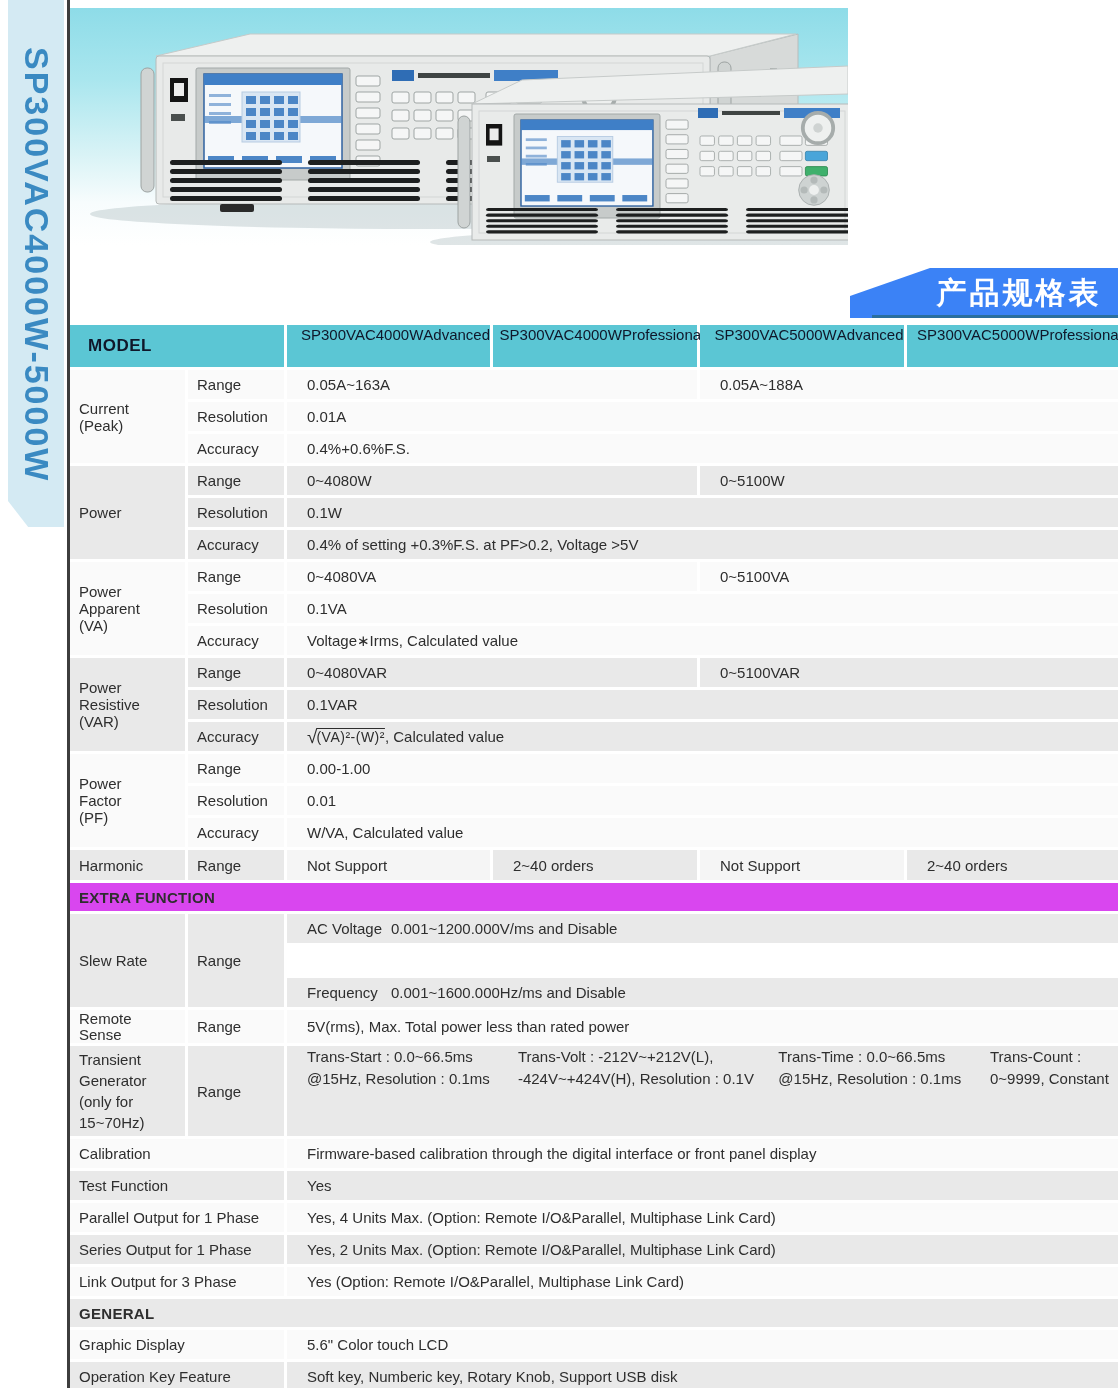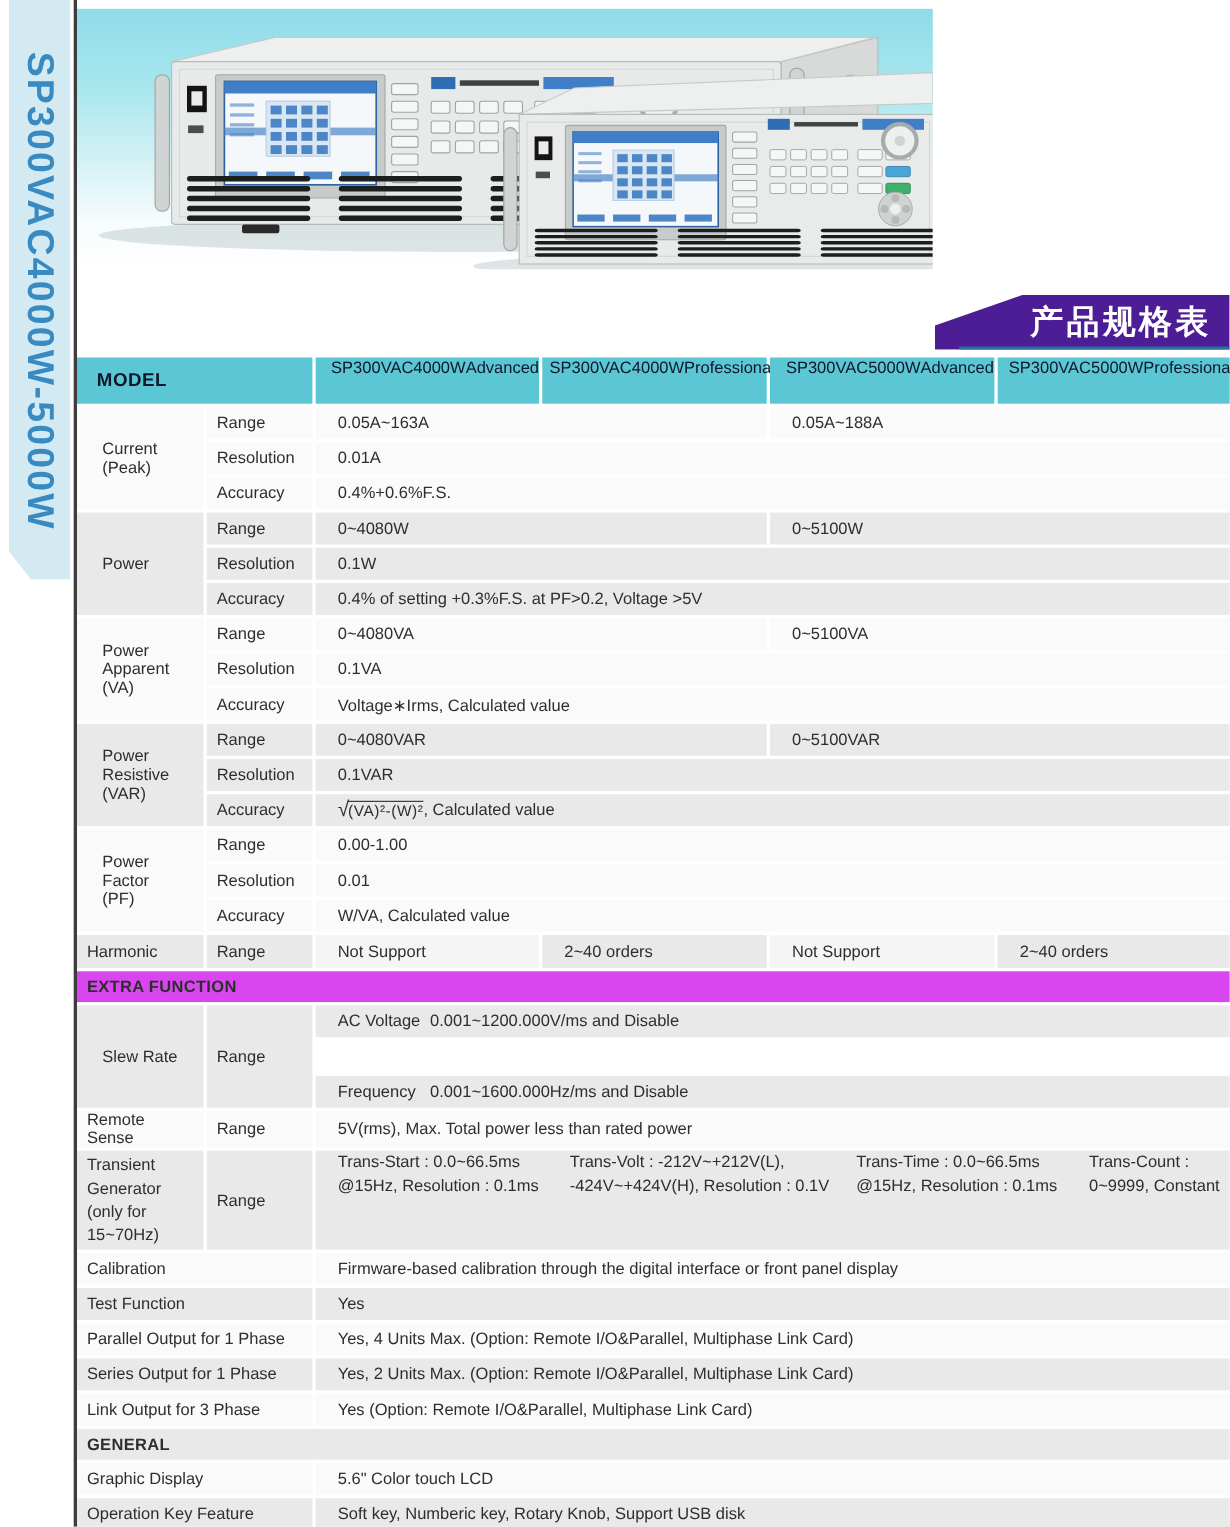--- a/index.html
+++ b/index.html
@@ -19,39 +19,39 @@
 
   .content { position:absolute; left:70px; top:0; width:1048px; }
 
   
   .hero { margin-top:8px; width:778px; height:237px; position:relative; overflow:hidden;
           background:linear-gradient(180deg,#8edce8 0%,#a9e6ee 30%,#d9f3f6 62%,#f7fcfd 82%,#ffffff 100%); }
   .hero svg { display:block; }
 
   
   .badge { width:268px; height:50px; margin-left:780px; margin-top:23px; position:relative;
-           background:#4c1d95;
+           background:#3b82f6;
            clip-path:polygon(80px 0, 100% 0, 100% 100%, 0 100%, 0 56%);
            display:flex; align-items:center; justify-content:center; }
   .badge-text { color:#ffffff; font-size:30px; font-weight:bold; letter-spacing:3px; padding-left:70px; }
   .badge-line { position:absolute; left:22px; right:0; bottom:0; height:3px; background:#2a6f9f; }
 
   
   .spec { margin-top:7px; width:1048px; }
   .thead { display:grid; grid-template-columns:214px 203px 204px 204px 211px; gap:3px;
            height:42px; margin-bottom:3px; }
   .th { background:#5bc6d4; color:#0f172a; display:flex; }
   .th.model { align-items:center; padding-left:18px; font-weight:bold; font-size:17px; letter-spacing:0.5px; }
   .th.col { flex-direction:row; justify-content:center; padding-left:14px;
             font-size:15px; line-height:19px; }
 
   .block { display:grid; grid-template-columns:115px 96px 203px 204px 204px 211px;
            gap:3px; margin-bottom:3px; grid-auto-rows:29px; }
   .cell { display:flex; align-items:center; font-size:15px; background:var(--bg,#fafafa); }
-  .cat  { grid-column:1; grid-row:1/4; padding-left:23px; }
+  .cat  { grid-column:1; grid-row:1/4; padding-left:9px; }
   .lines { flex-direction:column; align-items:flex-start; justify-content:center; line-height:17px; }
   .sub  { grid-column:2; padding-left:9px; }
   .val  { padding-left:20px; }
   .span2  { grid-column:3/5; }
   .span2b { grid-column:5/7; }
   .span4  { grid-column:3/7; }
   .r1 { grid-row:1; } .r2 { grid-row:2; } .r3 { grid-row:3; }
   .rowspan { grid-row:1/4; }
 
   .block.harmonic { grid-auto-rows:30px; }

